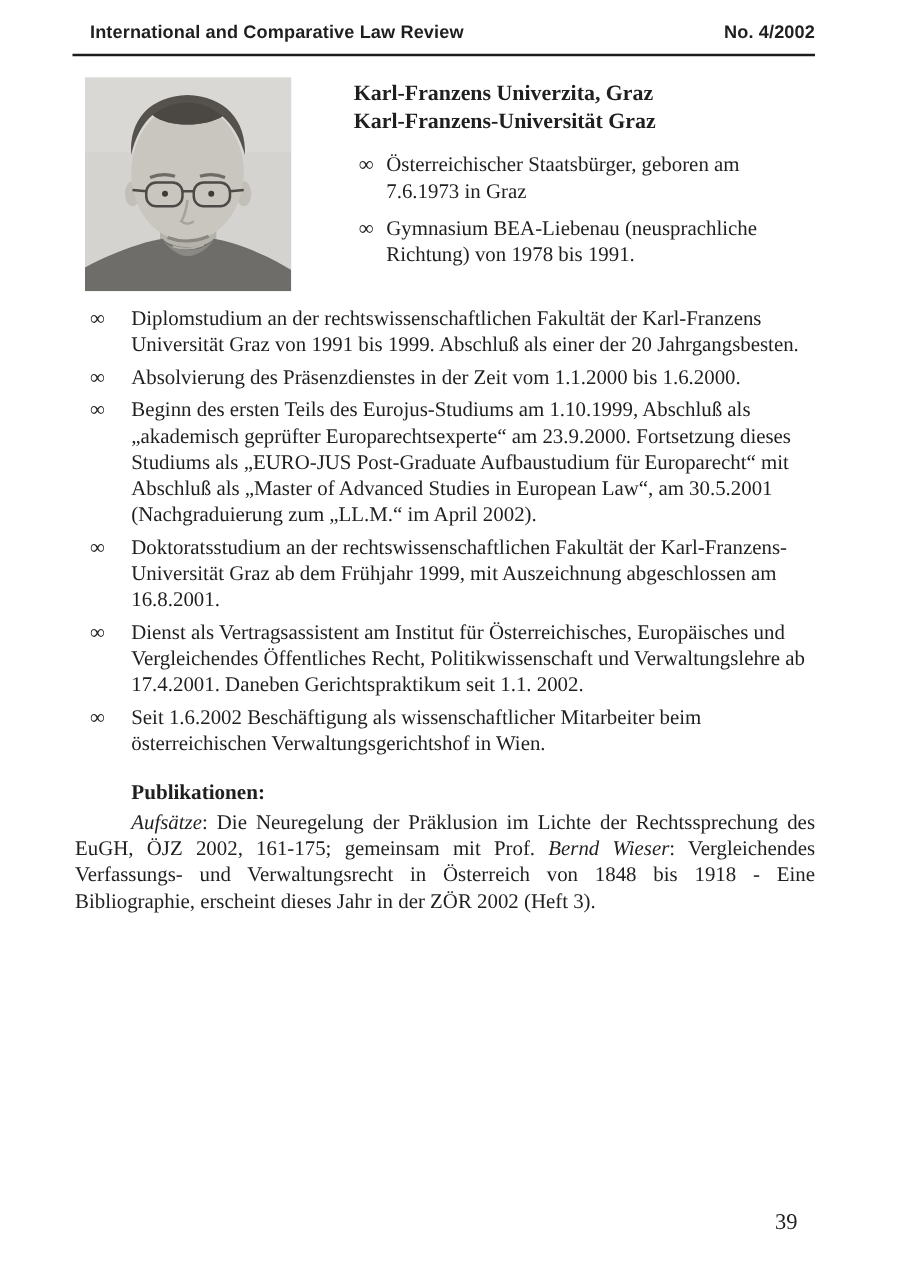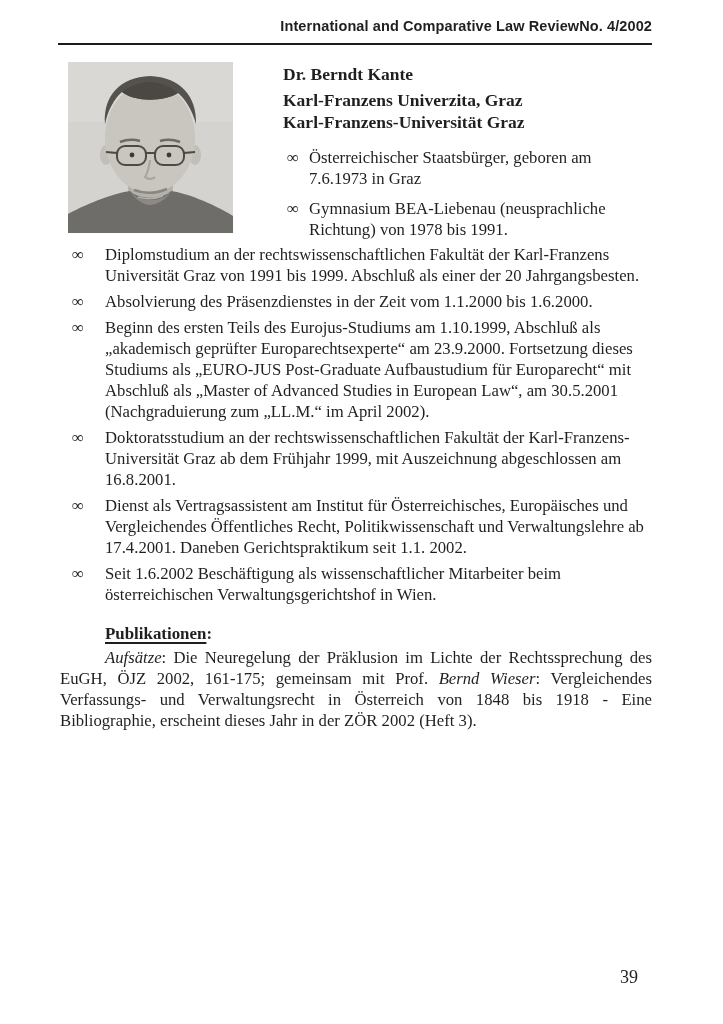--- a/index.html
+++ b/index.html
@@ -8,21 +8,21 @@
     background:#ffffff;
     position:relative;
     overflow:hidden;
     font-family:"Liberation Serif","DejaVu Serif",serif;
     color:#1f1f1f;
   }
 
   
   .header{
     position:absolute;left:58px;top:18px;width:594px;
-    display:flex;justify-content:flex-end;align-items:baseline;
+    display:flex;justify-content:space-between;align-items:baseline;
     font-family:"Liberation Sans","DejaVu Sans",sans-serif;
     font-weight:bold;font-size:14.5px;
     border-bottom:2.5px solid #1c1c1c;
     padding-bottom:9px;
     letter-spacing:0.1px;
   }
   .header .left{padding-left:14px;}
 
   
   .photo{
@@ -39,21 +39,20 @@
   .side-item{display:grid;grid-template-columns:22px 1fr;margin-bottom:9px;margin-left:4px;}
   .bullet-sym{font-size:16.7px;}
 
   
   .main{position:absolute;left:60px;top:244px;width:592px;font-size:16.7px;line-height:21px;}
   .bullet-item{display:grid;grid-template-columns:45px 1fr;margin-bottom:5px;}
   .bullet-item .bullet-sym{padding-left:12px;}
 
   .pub-heading{margin-top:18px;margin-left:45px;font-weight:bold;font-size:16.9px;}
   .pub-heading .u{
-    text-decoration:underline;
     text-underline-offset:3px;
     text-decoration-thickness:1.5px;
   }
   .pub-para{
     text-align:justify;
     text-indent:45px;
     margin-top:3px;
   }
   .it{font-style:italic;}
 
@@ -103,21 +102,20 @@
 
     <path d="M82,98 C81,106 79,112 77,115 Q82,119 87,115" stroke="#a7a39c" stroke-width="2" fill="none"></path>
 
     <path d="M66,128 Q82,134 99,127" stroke="#8a8680" stroke-width="2.5" fill="none"></path>
     <path d="M70,135 Q82,139 95,134" stroke="#b3afa8" stroke-width="1.5" fill="none"></path>
   </svg>
 </div>
 
 <div class="right-col">
   <div class="name-block">
-    <div class="name">Dr. Berndt Kante</div>
     <div>Karl-Franzens Univerzita, Graz</div>
     <div>Karl-Franzens-Universität Graz</div>
   </div>
   <div class="side-list">
     <div class="side-item">
       <span class="bullet-sym">∞</span>
       <span>Österreichischer Staatsbürger, geboren am 7.6.1973 in Graz</span>
     </div>
     <div class="side-item">
       <span class="bullet-sym">∞</span>

